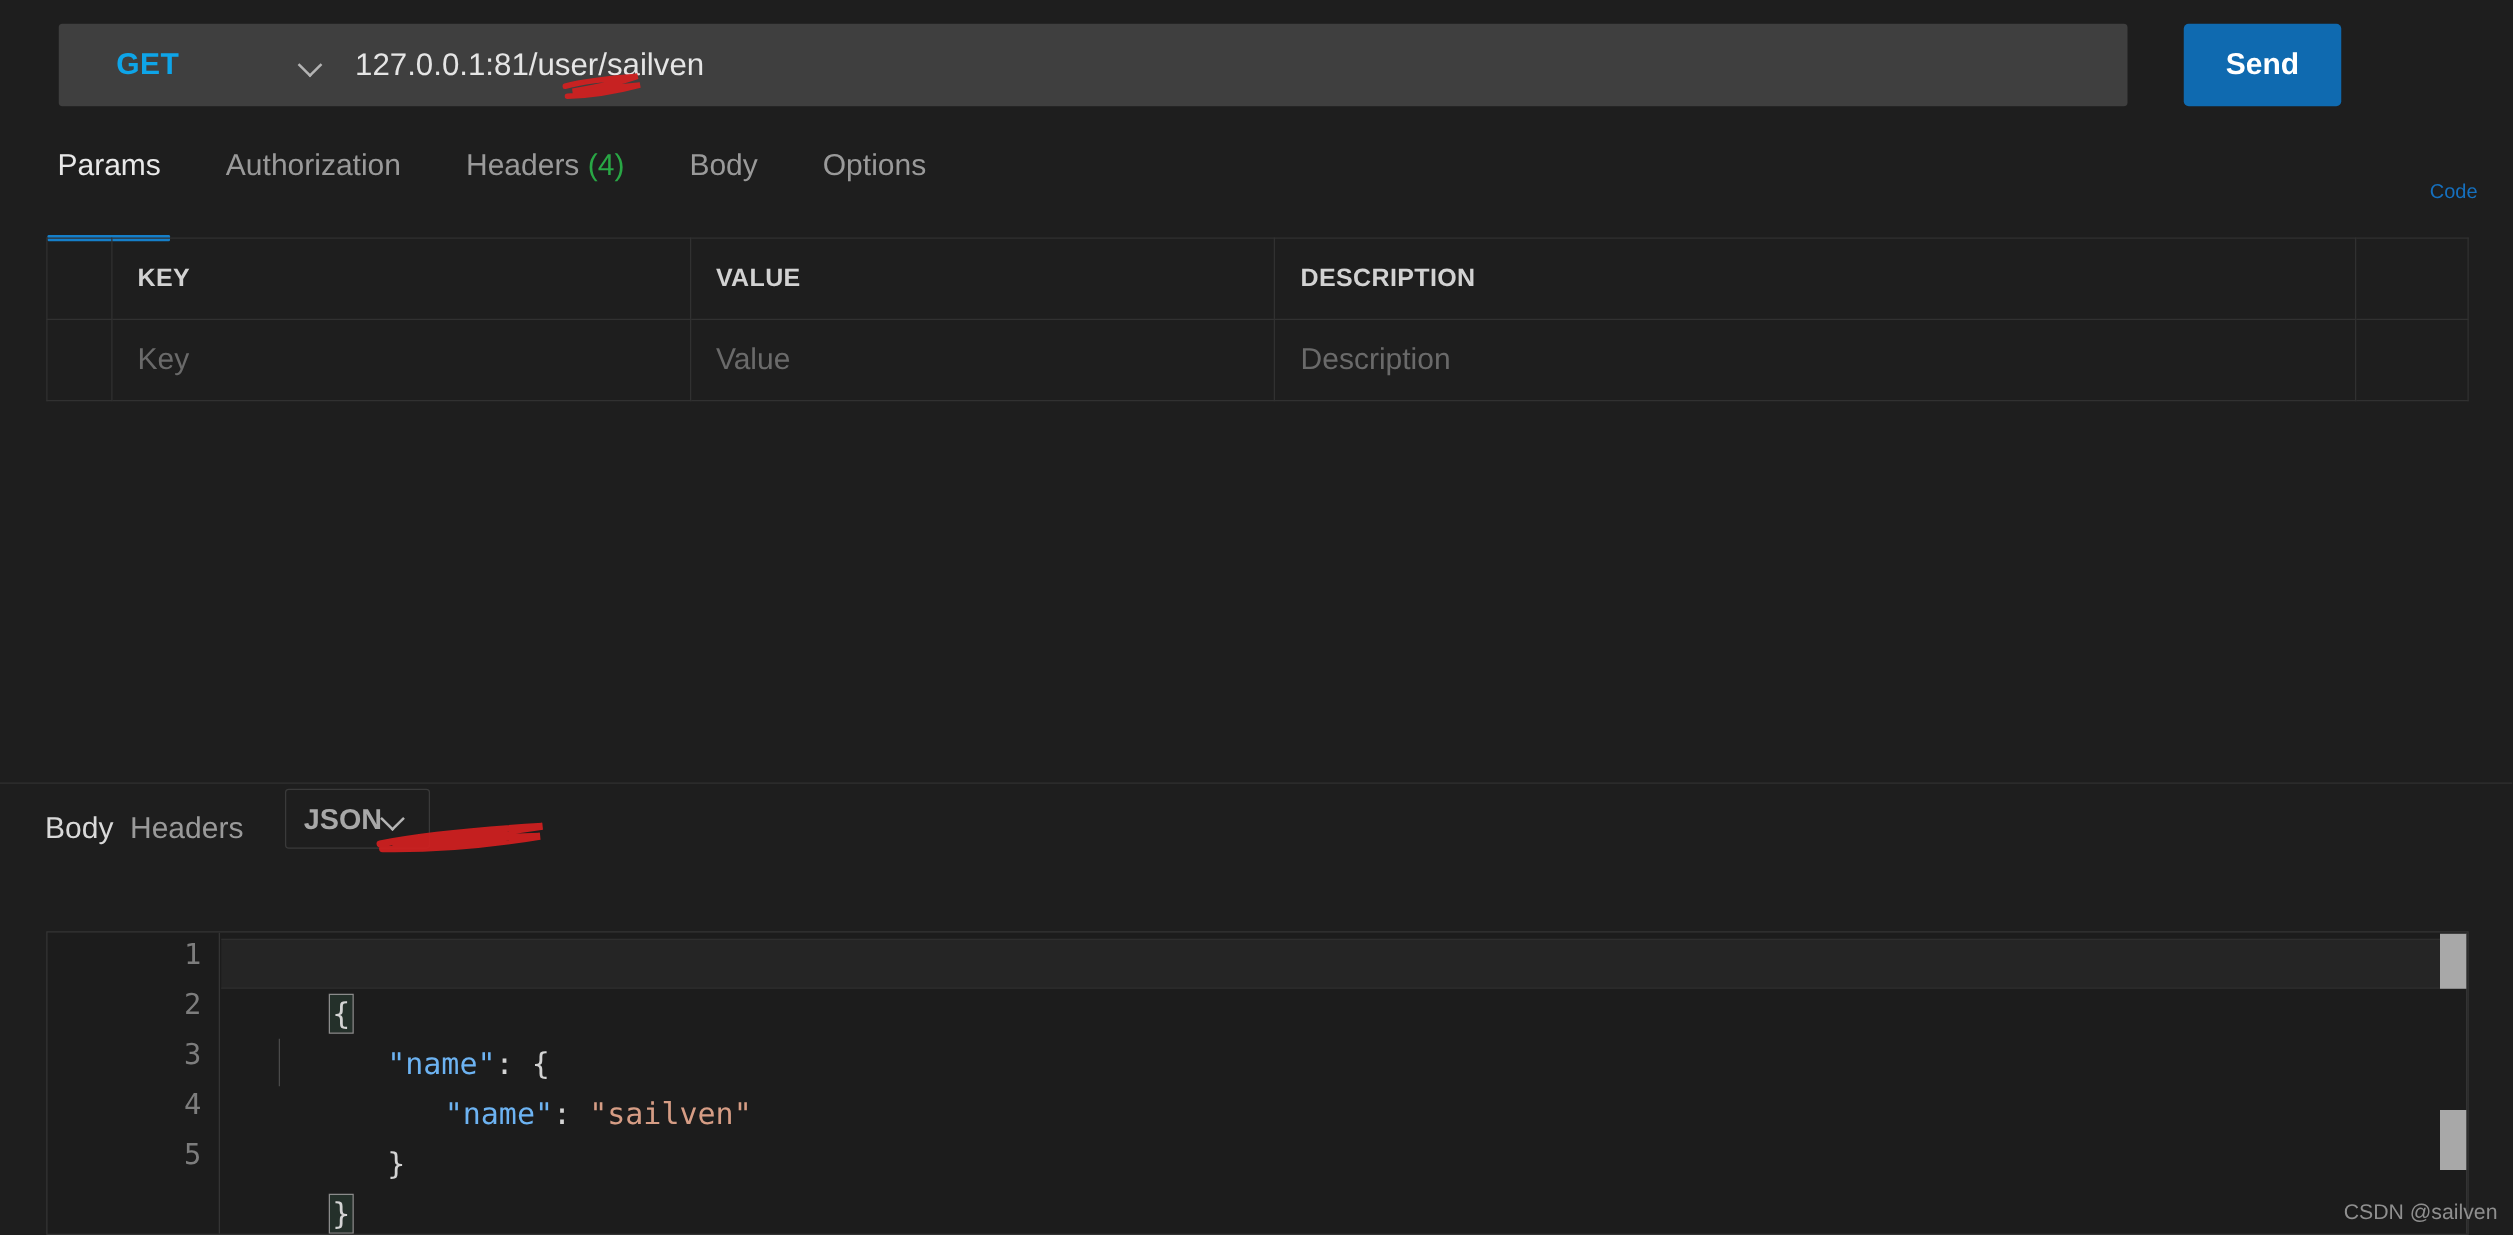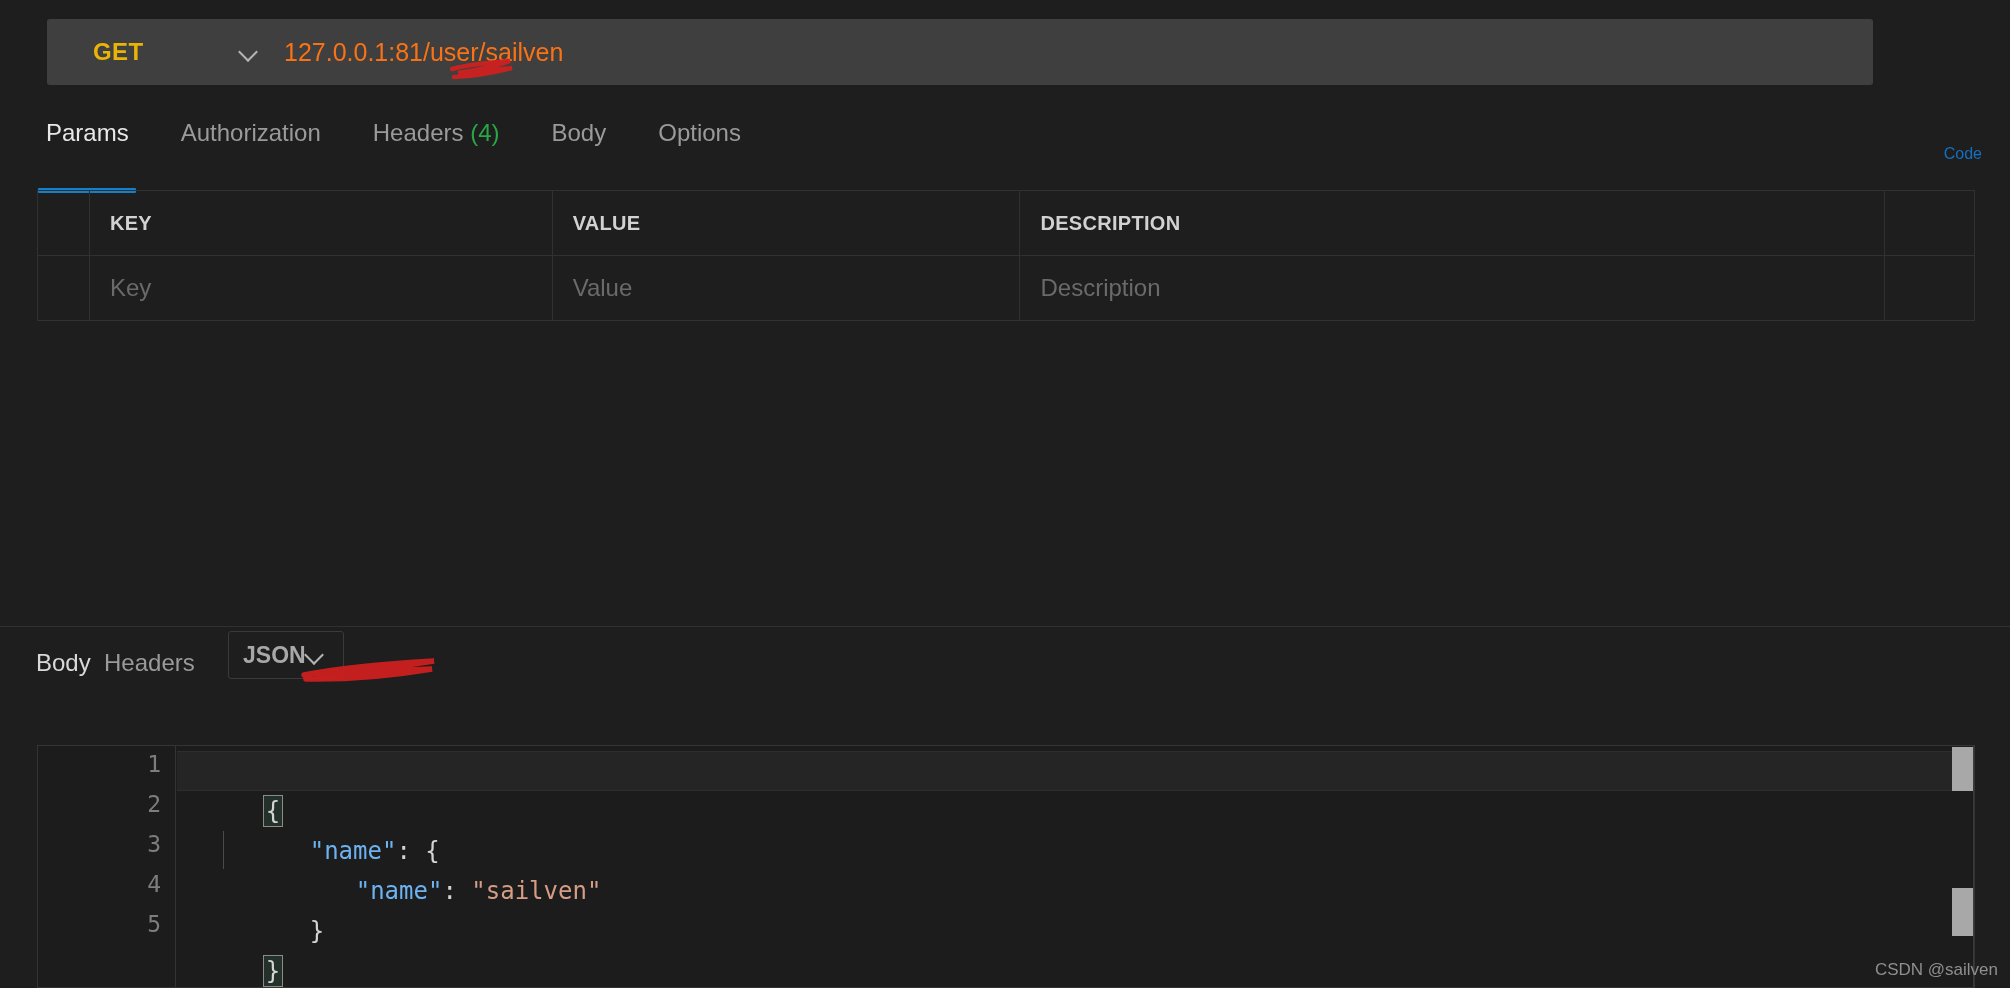--- a/index.html
+++ b/index.html
@@ -20,34 +20,34 @@
   .url-field {
     flex: 1; background: #3f3f3f; border-radius: 3px;
     display: flex; align-items: center; position: relative;
   }
   .method-select {
     width: 237px; height: 100%;
     display: flex; align-items: center; justify-content: space-between;
     padding: 0 26px 0 46px; cursor: pointer;
   }
   .method-label {
-    color: #eab308; font-size: 24px; font-weight: bold; letter-spacing: .4px;
+    color: #0ea5e9; font-size: 24px; font-weight: bold; letter-spacing: .4px;
   }
   .chev {
     width: 18px; height: 18px; position: relative; display: inline-block;
   }
   .chev::before {
     content: ""; position: absolute; left: 1px; top: 2px;
     width: 12px; height: 12px;
     border-right: 2.3px solid #b4b4b4; border-bottom: 2.3px solid #b4b4b4;
     transform: rotate(45deg);
   }
   .url-input {
     flex: 1; background: transparent; border: none; outline: none;
-    color: #f97316; font-size: 25px; font-family: "Liberation Sans", sans-serif;
+    color: #e5e5e5; font-size: 25px; font-family: "Liberation Sans", sans-serif;
     padding: 0 10px 0 0;
   }
   .send-btn {
     width: 126px; margin-left: 45px; background: #0f6ab0; border: none;
     border-radius: 4px; color: #ffffff; font-size: 24px; font-weight: bold;
     cursor: pointer; font-family: "Liberation Sans", sans-serif;
   }
 
   
   .scribble { position: absolute; pointer-events: none; }
@@ -186,20 +186,21 @@
 <body>
 
 <div class="urlbar-row">
   <div class="url-field">
     <div class="method-select">
       <span class="method-label">GET</span>
       <span class="chev"></span>
     </div>
     <input class="url-input" type="text" value="127.0.0.1:81/user/sailven" style="">
   </div>
+  <button class="send-btn">Send</button>
 </div>
 
 <svg class="scribble" id="scribble-url" viewBox="0 0 66 26">
   <path d="M2 12 Q20 7 60 4 Q40 11 8 16 Q34 14 62 11 Q32 19 4 20" stroke="#d21f1f" stroke-width="4.5" fill="none" stroke-linecap="round" opacity="0.92"></path>
 </svg>
 
 <div class="req-tabs">
   <div class="req-tab active">
     <span>Params</span>
   </div>

